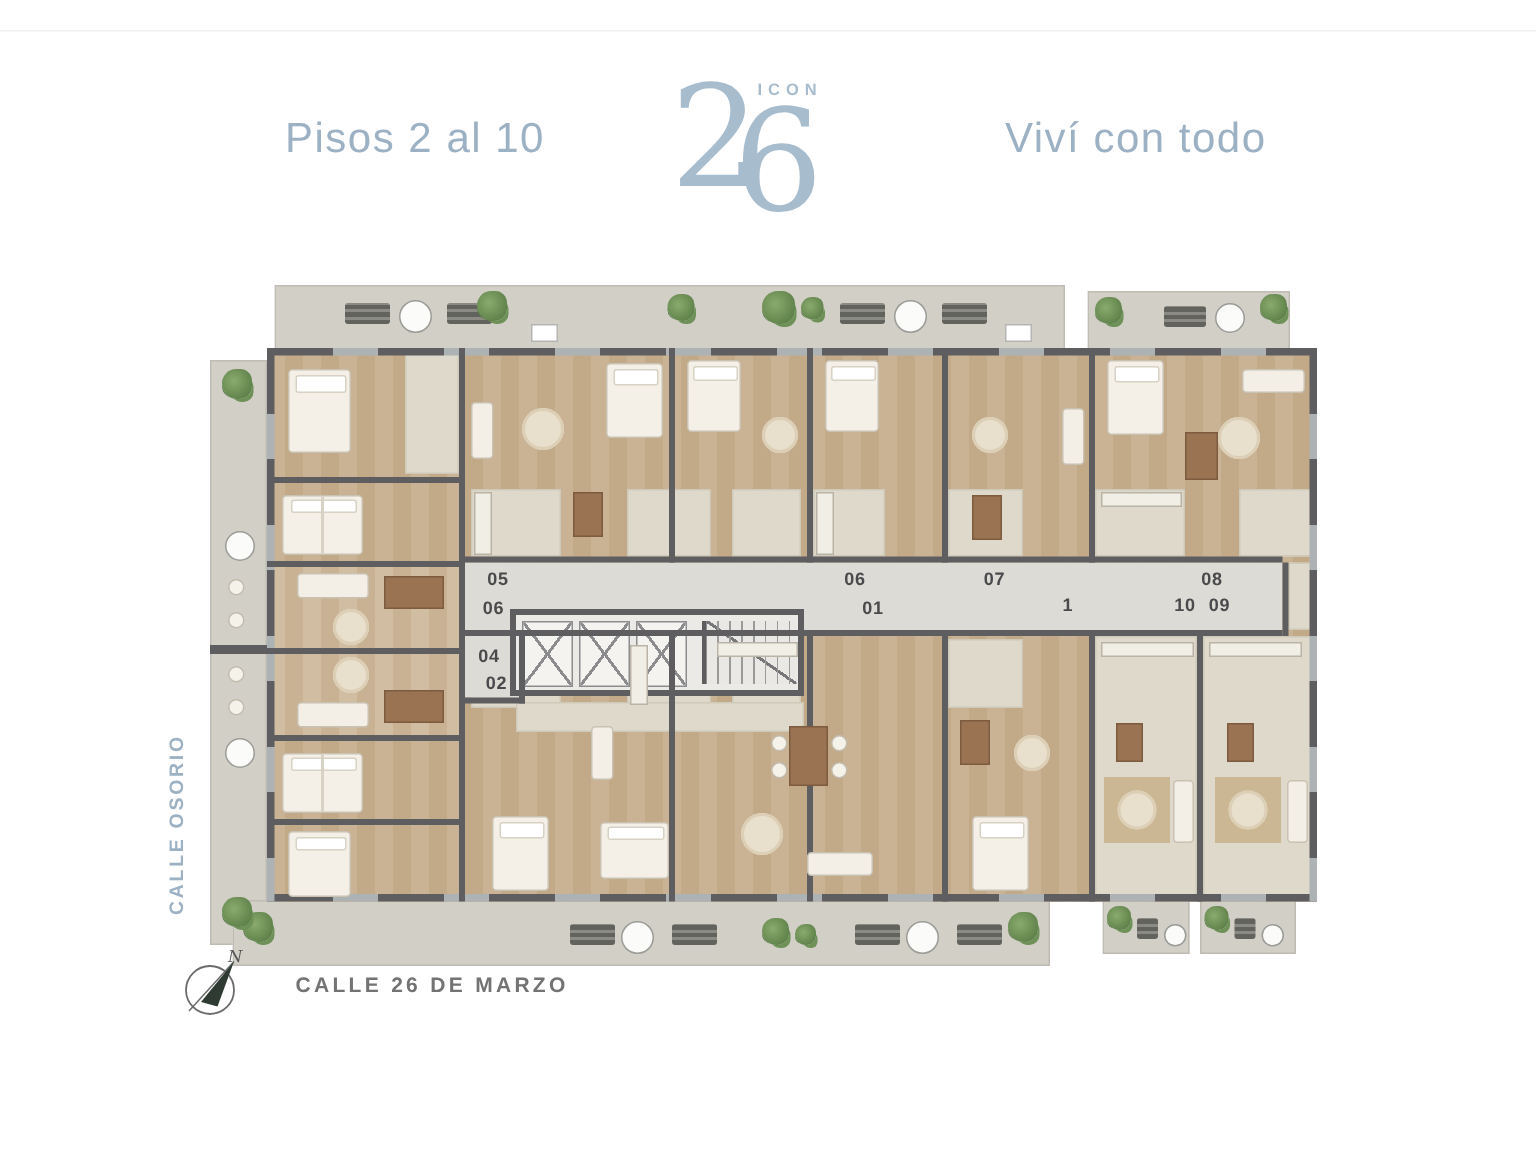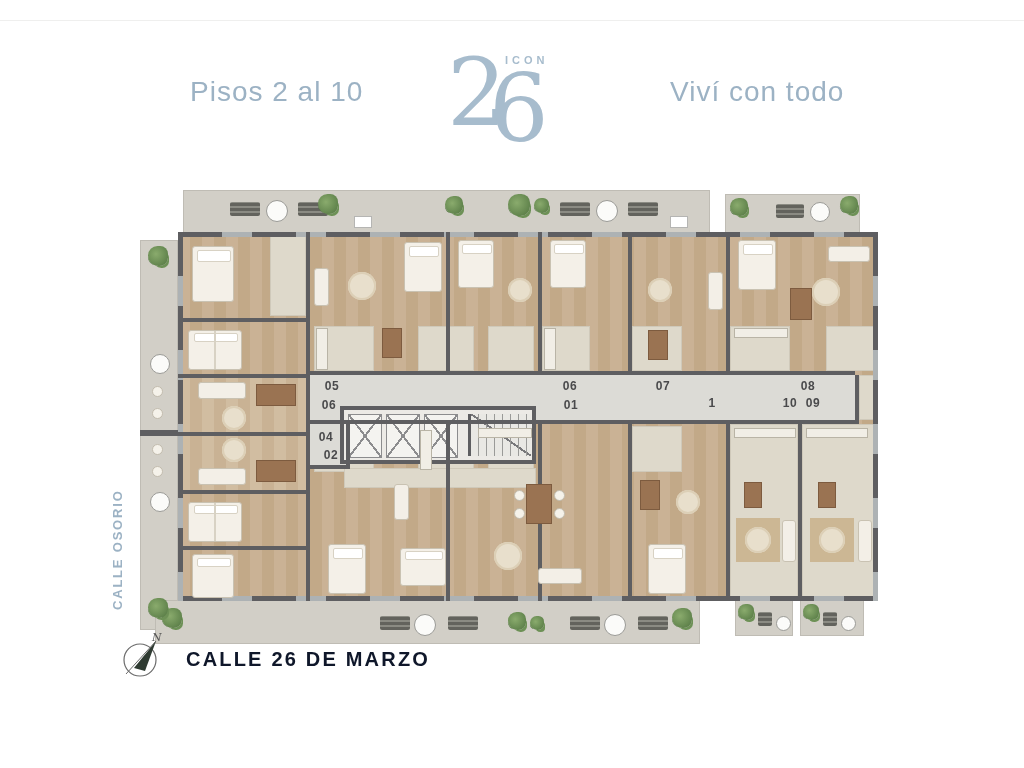--- a/index.html
+++ b/index.html
@@ -55,21 +55,21 @@
   .rtable{position:absolute;border-radius:50%;background:#fbfbf9;border:1px solid #9b9b97;}
   .plant{position:absolute;border-radius:55% 45% 50% 60%;background:radial-gradient(circle at 40% 40%,#8aab6d,#5f824b 75%);box-shadow:3px 4px 0 -2px #6d9156, -3px 2px 0 -3px #547645;}
   .acbox{position:absolute;background:#ffffff;border:1px solid #b5b5b3;}
   .chair{position:absolute;width:9px;height:9px;border-radius:50%;background:#f5f2ea;border:1px solid #c2bcae;}
 
   .unit-label{position:absolute;transform:translate(-50%,-50%);font-size:12px;font-weight:700;color:#4a4a4c;letter-spacing:.5px;text-align:right;}
 
   
   .street-v{position:absolute;left:110px;top:486px;height:124px;writing-mode:vertical-rl;transform:rotate(180deg);
             font-size:13px;font-weight:700;letter-spacing:1.8px;color:#9cb2c4;}
-  .street-h{position:absolute;left:186px;top:648px;font-size:20px;font-weight:700;letter-spacing:2.2px;color:#0f172a;}
+  .street-h{position:absolute;left:197px;top:648px;font-size:14px;font-weight:700;letter-spacing:2.2px;color:#737373;}
   .topline{position:absolute;left:0;top:20px;width:1024px;height:1px;background:#efefee;}
 </style>
 </head>
 <body>
 
 <div class="topline"></div>
 
 <div class="hdr-text" style="left:190px;top:76px;">Pisos 2 al 10</div>
 <div class="logo">
   <span class="d d2">2</span>
@@ -245,21 +245,21 @@
     <div class="rug" style="left:641px;top:295px;width:26px;height:26px;"></div>
     <div class="sofav" style="left:680px;top:288px;width:12px;height:40px;"></div>
   </div>
 
   <div class="abs" style="left:0;top:0;width:796px;height:476px;">
       <span class="unit-label" style="left: 192px; top: 200px;">05</span>
       <span class="unit-label" style="left: 189px; top: 219px;">06</span>
       <span class="unit-label" style="left: 186px; top: 251px;">04</span>
       <span class="unit-label" style="left: 191px; top: 269px;">02</span>
       <span class="unit-label" style="left: 430px; top: 200px;">06</span>
-      <span class="unit-label" style="left: 431px; top: 219px;">01</span>
+      <span class="unit-label" style="left: 442px; top: 219px;">01</span>
       <span class="unit-label" style="left: 523px; top: 200px;">07</span>
       <span class="unit-label" style="left: 668px; top: 200px;">08</span>
       <span class="unit-label" style="left: 572px; top: 217px;">1</span>
       <span class="unit-label" style="left: 650px; top: 217px;">10</span>
       <span class="unit-label" style="left: 673px; top: 217px;">09</span>
     </div>
 </div>
 
 <div class="street-v">CALLE OSORIO</div>
 <div class="street-h">CALLE 26 DE MARZO</div>

